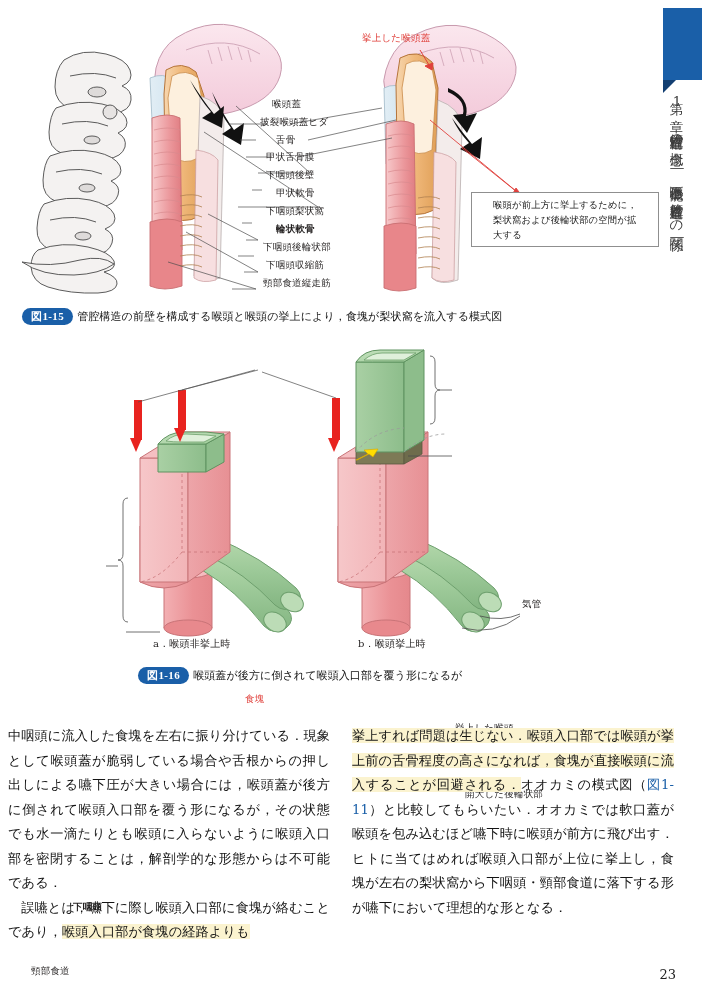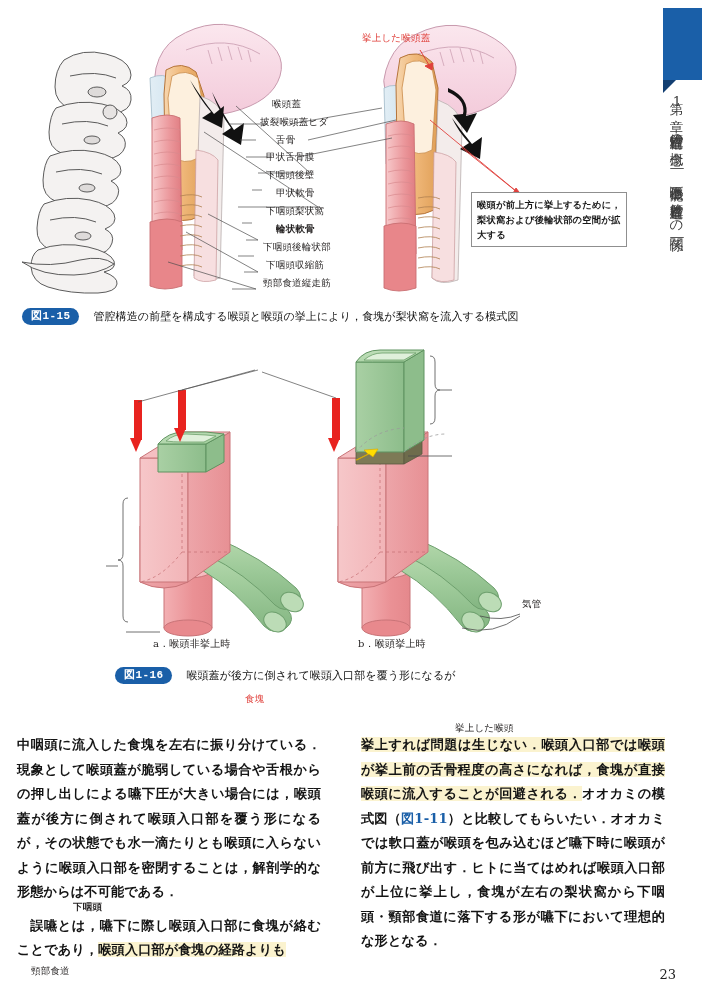--- a/index.html
+++ b/index.html
@@ -44,23 +44,23 @@
     font-family:"DejaVu Serif","Liberation Serif",serif;
     color:#221f1f;
     white-space:nowrap;
     letter-spacing:0.2px;
   }
   .lbl.red{color:#e0413c;}
 
   
   .caption{
     position:absolute;
-    display:flex;align-items:center;gap:14px;
+    display:flex;align-items:center;gap:4px;
     font-size:11px;
-    font-family:Liberation Mono, monospace;
+    font-family:Liberation Serif, serif;
     color:#111;
     white-space:nowrap;
     letter-spacing:0.1px;
   }
   .figtag{
     display:inline-block;
     background:#1a5fa8;
     color:#fff;
     border-radius:9px;
     padding:2px 9px 3px 9px;
@@ -70,42 +70,41 @@
     line-height:1.1;
   }
 
   
   .callout{
     position:absolute;
     border:1px solid #8f8f8f;
     background:#fff;
     font-size:9.3px;
     line-height:15px;
-    padding:4px 5px;
+    padding:4px 21px;
     font-family:"DejaVu Serif","Liberation Serif",serif;
     color:#1a1a1a;
     letter-spacing:0.2px;
-    font-weight:bold;
   }
 
   
   .bodycols{
     position:absolute;left:8px;top:724px;width:686px;height:225px;
     display:flex;gap:22px;
   }
   .col{
     width:322px;
     font-size:13.2px;
     line-height:24.5px;
     font-family:"DejaVu Serif","Liberation Serif",serif;
     color:#141414;
     text-align:justify;
     letter-spacing:0.1px;
   }
-  .col p{margin:9px;font-weight:bold;}
+  .col p{margin:0;}
   .col p.ind{text-indent:1em;}
   .hl{background:#fbf3cf;}
   .figref{color:#1a5fa8;}
   .pagenum{
     position:absolute;right:26px;bottom:18px;
     font-size:13px;color:#222;
     font-family:"DejaVu Serif","Liberation Serif",serif;
   }
 
   svg{display:block;overflow:visible;}
@@ -451,21 +450,21 @@
     <div class="lbl" style="left:455px;top:382px;">挙上した喉頭</div>
     <div class="lbl" style="left:465px;top:448px;">開大した後輪状部</div>
 
   </div>
 
   <div class="lbl" style="position:absolute;left:522px;top:598px;">気管</div>
 
   <div class="lbl" style="position:absolute;left:153px;top:637px;font-size:10px;">a．喉頭非挙上時</div>
   <div class="lbl" style="position:absolute;left:358px;top:637px;font-size:10px;">b．喉頭挙上時</div>
 
-  <div class="caption" style="left:115px;top:667px;">
+  <div class="caption" style="left:138px;top:667px;">
     <span class="figtag">図1-16</span>
     <span>喉頭蓋が後方に倒されて喉頭入口部を覆う形になるが</span>
   </div>
 
   <div class="bodycols">
     <div class="col" id="col-left">
         <p><span>中咽頭に流入した食塊を左右に振り分けている．現象として喉頭蓋が脆弱している場合や舌根からの押し出しによる嚥下圧が大きい場合には，喉頭蓋が後方に倒されて喉頭入口部を覆う形になるが，その状態でも水一滴たりとも喉頭に入らないように喉頭入口部を密閉することは，解剖学的な形態からは不可能である．</span></p>
         <p class="ind"><span>誤嚥とは，嚥下に際し喉頭入口部に食塊が絡むことであり，</span><span class="hl">喉頭入口部が食塊の経路よりも</span></p>
       </div>
     <div class="col" id="col-right">

